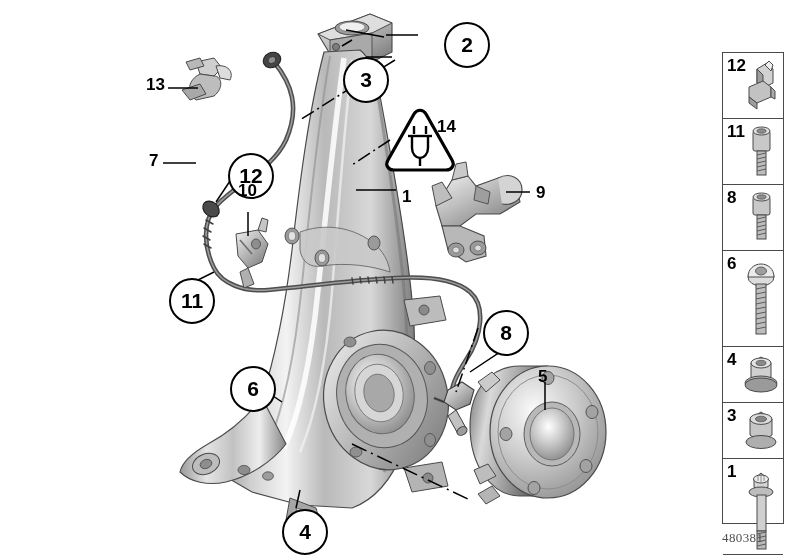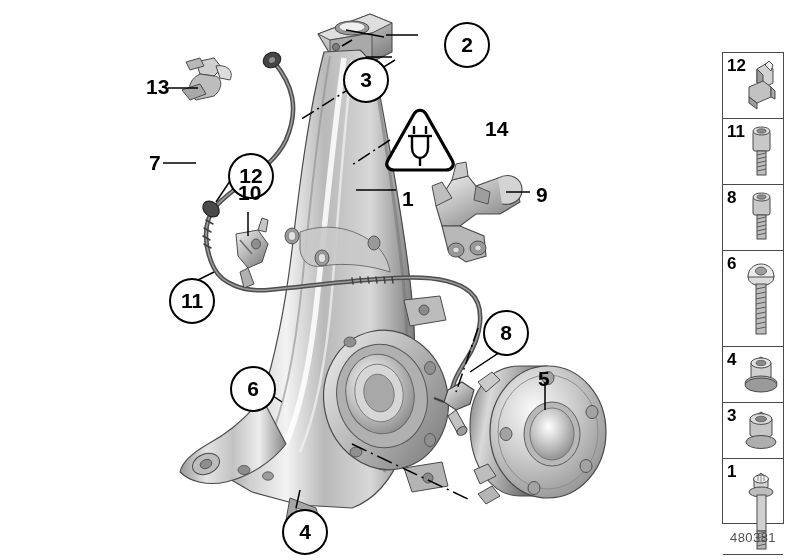--- a/index.html
+++ b/index.html
@@ -1,34 +1,34 @@
 <!DOCTYPE html>
 <html><head>
 <meta charset="utf-8">
 <style>
   html,body{margin:0;padding:0;background:#ffffff;}
   body{width:800px;height:560px;overflow:hidden;
        font-family:"Liberation Sans",sans-serif;color:#000;}
   #stage{position:relative;width:800px;height:560px;background:#fff;}
   svg.layer{position:absolute;left:0;top:0;width:800px;height:560px;}
-  .cnum{position:absolute;font-weight:bold;font-size:21px;line-height:1;
+  .cnum{position:absolute;font-weight:bold;font-size:17px;line-height:1;
         color:#000;text-align:center;}
   .callout{position:absolute;width:42px;height:42px;border:2.5px solid #000;
            border-radius:50%;background:#fff;display:flex;align-items:center;
            justify-content:center;font-weight:bold;font-size:21px;}
   
   #legend{position:absolute;left:722px;top:52px;width:62px;height:472px;
           border:1.5px solid #4a4a4a;box-sizing:border-box;background:#fff;}
   .lrow{position:relative;width:100%;border-bottom:1.5px solid #4a4a4a;
         box-sizing:border-box;}
   .lrow:last-child{border-bottom:none;}
   .lnum{position:absolute;left:4px;top:3px;font-weight:bold;font-size:17px;}
   .lart{position:absolute;right:2px;top:0;bottom:0;width:40px;}
-  #partno{position:absolute;left:722px;top:530px;width:62px;text-align:center;
-          font-size:13px;color:#4f4f4f;letter-spacing:.4px;}
+  #partno{position:absolute;left:722px;top:530px;width:62px;text-align:left;
+          font-size:13px;color:#4f4f4f;letter-spacing:.4px;font-family:Liberation Serif, serif;}
 </style>
 </head>
 <body>
 
 <div id="stage">
 
   <svg class="layer" viewBox="0 0 800 560">
     <defs>
       <linearGradient id="gSteelV" x1="0" y1="0" x2="1" y2="0">
         <stop offset="0" stop-color="#8d8d8d"></stop>
@@ -304,21 +304,21 @@
   <div class="callout" style="left:282px;top:509px;">
     <span>4</span>
     </div>
   <div class="callout" style="left:483px;top:310px;">
     <span>8</span>
     </div>
 
   <div class="cnum" style="left:146px;top:76px;">13</div>
   <div class="cnum" style="left:149px;top:152px;">7</div>
   <div class="cnum" style="left:238px;top:182px;">10</div>
-  <div class="cnum" style="left:437px;top:118px;margin-left:48px;">14</div>
+  <div class="cnum" style="left:437px;top:118px;">14</div>
   <div class="cnum" style="left:402px;top:188px;">1</div>
   <div class="cnum" style="left:536px;top:184px;">9</div>
   <div class="cnum" style="left:538px;top:368px;">5</div>
 
   <div id="legend">
 
     <div class="lrow" style="height:66px;">
       <span class="lnum">12</span>
       <svg class="lart" viewBox="0 0 40 66">
         <path d="M16 16 L26 10 L32 16 L32 30 L24 34 L16 30 Z" fill="#d2d2d2" stroke="#4a4a4a" stroke-width="1"></path>

